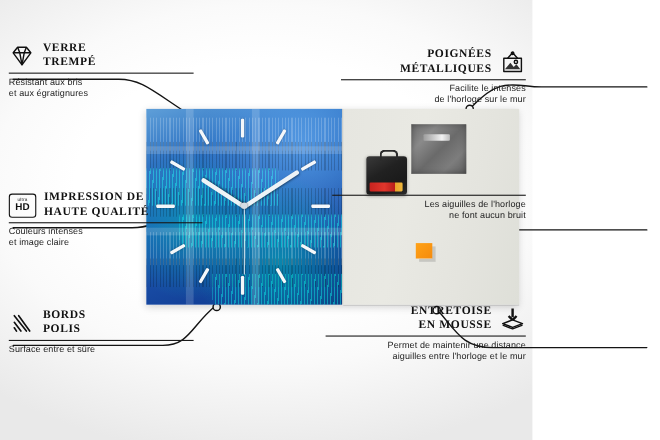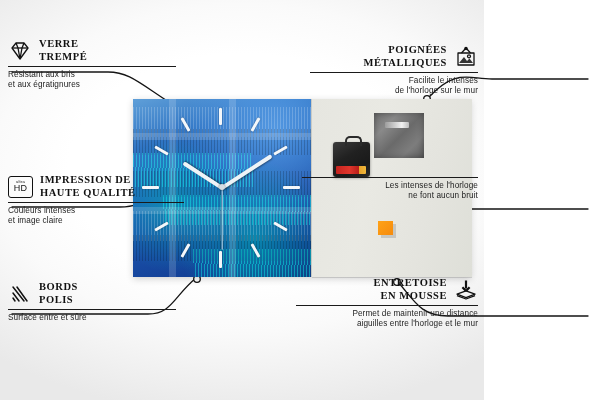--- a/index.html
+++ b/index.html
@@ -33,21 +33,21 @@
   }
   .ico{width:24px;height:22px;flex:0 0 24px;display:block;}
   .ico svg{display:block;width:100%;height:100%;}
   
   .hdbadge{
     width:23px;height:20px;flex:0 0 23px;border:1.4px solid #111;border-radius:3px;
     display:flex;flex-direction:column;align-items:center;justify-content:center;
     font-family:"Liberation Sans",sans-serif;color:#111;line-height:1;
   }
   .hdbadge .u{font-size:4.2px;letter-spacing:.2px;margin-bottom:.5px;}
-  .hdbadge .hd{font-size:9px;font-weight:normal;letter-spacing:.2px;}
+  .hdbadge .hd{font-size:9px;font-weight:bold;letter-spacing:.2px;}
 
   
   #links{position:absolute;inset:0;width:600px;height:400px;pointer-events:none;}
 
   
   #photo{
     position:absolute;left:133px;top:99px;width:338px;height:178px;
     box-shadow:0 2px 7px rgba(0,0,0,.18);
   }
   #clockface{
@@ -239,21 +239,21 @@
       <span class="cotitle">POIGNÉES
 MÉTALLIQUES</span>
     </div>
     <div class="rule"></div>
     <div class="codesc">Facilite le intenses
 de l'horloge sur le mur</div>
   </div>
 
   <div class="callout right" style="top:174px;width:176px;">
     <div class="rule"></div>
-    <div class="codesc">Les intenses de l'horloge
+    <div class="codesc">Les aiguilles de l'horloge
 ne font aucun bruit</div>
   </div>
 
   <div class="callout right" style="top:277px;width:182px;">
     <div class="cohead">
       <span class="ico">
         <svg viewBox="0 0 24 22">
             <g fill="none" stroke="#111" stroke-width="1.3" stroke-linejoin="round">
           <path d="M12 1.5 V9.5 M12 12 L8.4 8.3 M12 12 L15.6 8.3" stroke-width="2.2"></path>
           <path d="M12 11.8 L21 15.2 L12 18.6 L3 15.2 Z"></path>

